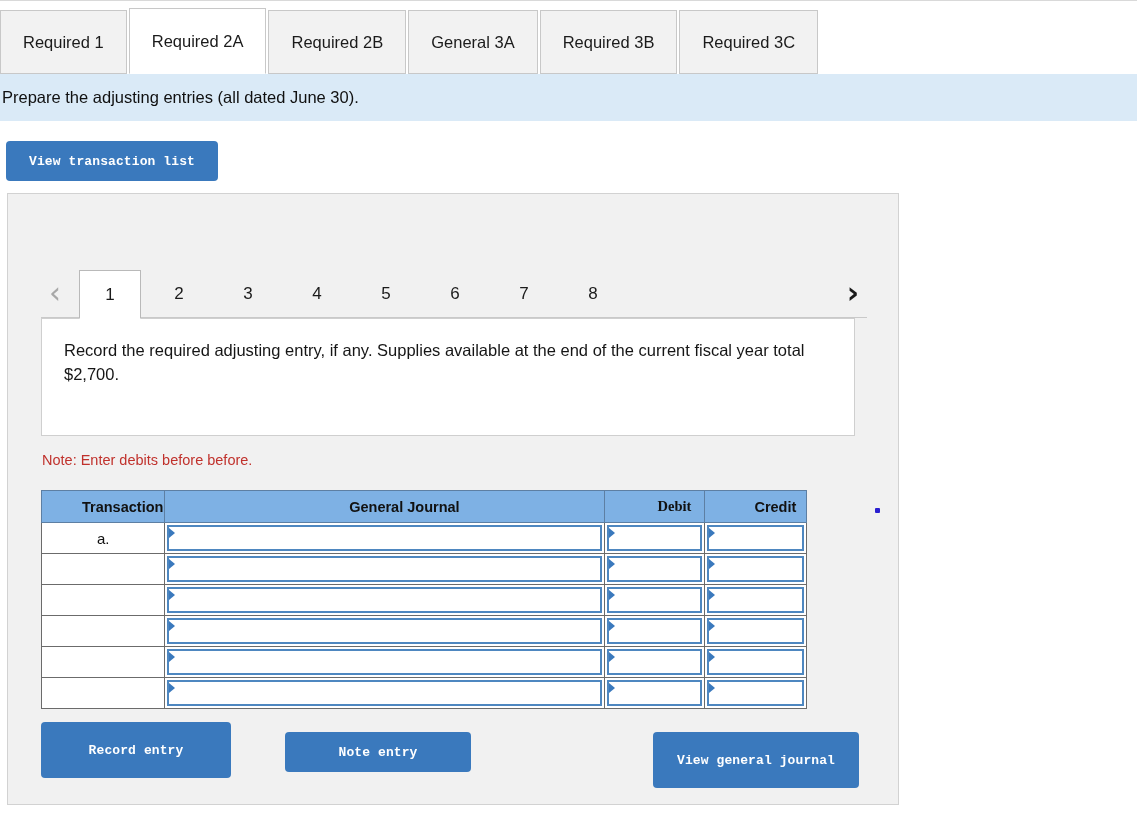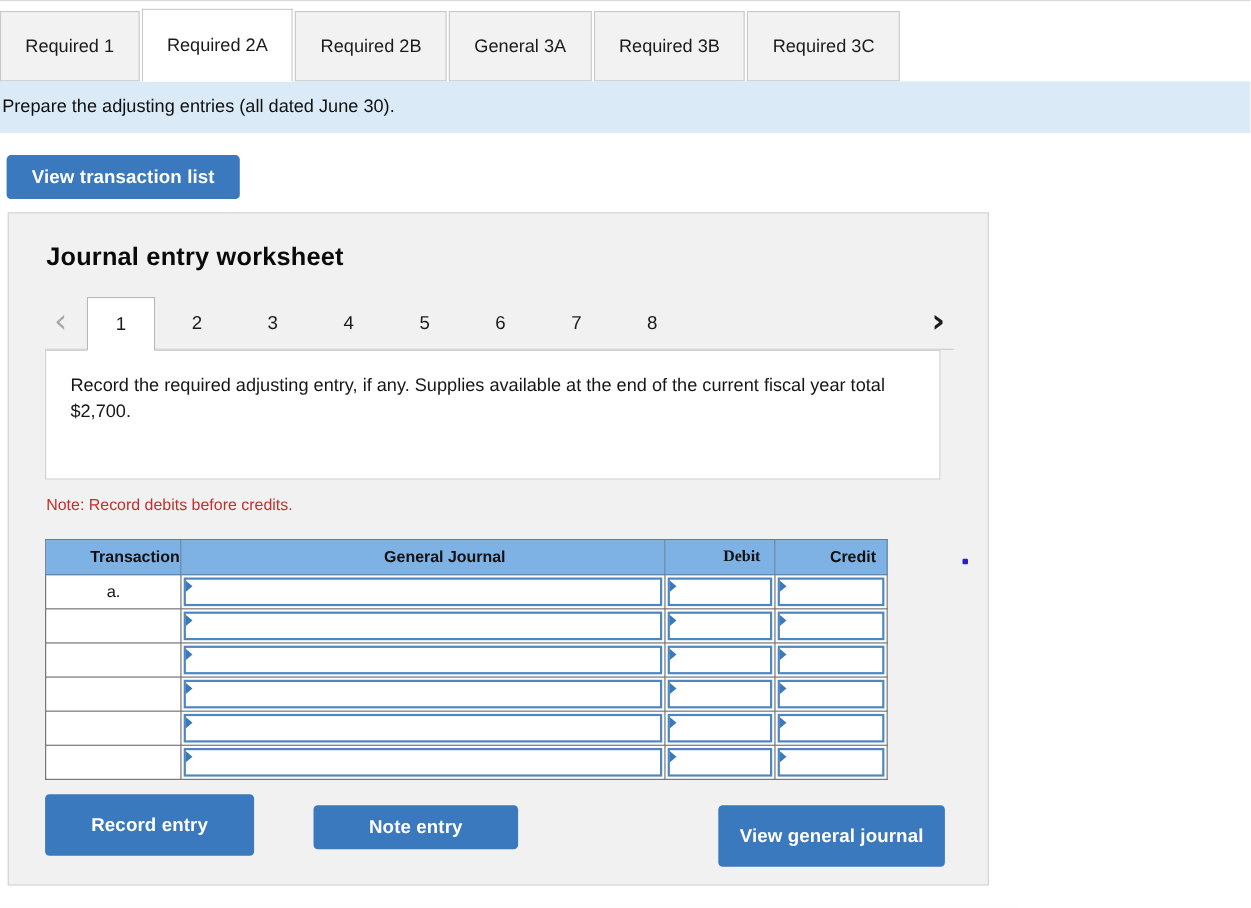--- a/index.html
+++ b/index.html
@@ -49,23 +49,23 @@
     padding-left: 2px;
     font-size: 16.5px; color: #101010;
   }
 
   
   .btn {
     background: #3a79bd;
     color: #ffffff;
     border: none;
     border-radius: 4px;
-    font-family: Liberation Sans, sans-serif;
+    font-family: Liberation Mono, monospace;
     font-weight: bold;
-    font-size: 17px;
+    font-size: 13px;
     cursor: pointer;
     display: flex; align-items: center; justify-content: center;
     letter-spacing: .1px;
   }
   .btn-view-tx {
     position: absolute; left: 6px; top: 141px;
     width: 212px; height: 40px;
   }
 
   
@@ -209,21 +209,20 @@
     </div>
 
   <div class="instr-bar">
     <span>Prepare the adjusting entries (all dated June 30).</span>
   </div>
 
   <button class="btn btn-view-tx">View transaction list</button>
 
   <div class="panel">
 
-    <div class="panel-title">Journal entry worksheet</div>
 
     <div class="pager">
       <div class="pager-rule"></div>
       <div class="chev chev-left">‹</div>
       <div class="chev chev-right">›</div>
       <div id="pager-items">
           <div class="pager-item active" style="left: 38px;">1</div>
           <div class="pager-item" style="left: 107px;">2</div>
           <div class="pager-item" style="left: 176px;">3</div>
           <div class="pager-item" style="left: 245px;">4</div>
@@ -231,21 +230,21 @@
           <div class="pager-item" style="left: 383px;">6</div>
           <div class="pager-item" style="left: 452px;">7</div>
           <div class="pager-item" style="left: 521px;">8</div>
         </div>
     </div>
 
     <div class="prompt-box">
       <span>Record the required adjusting entry, if any. Supplies available at the end of the current fiscal year total $2,700.</span>
     </div>
 
-    <div class="note">Note: Record debits before credits.</div>
+    <div class="note">Note: Enter debits before before.</div>
 
     <table class="jtable">
       <thead>
         <tr>
           <th class="col-tx">Transaction</th>
           <th class="col-gj">General Journal</th>
           <th class="col-deb">Debit</th>
           <th class="col-cre">Credit</th>
         </tr>
       </thead>

